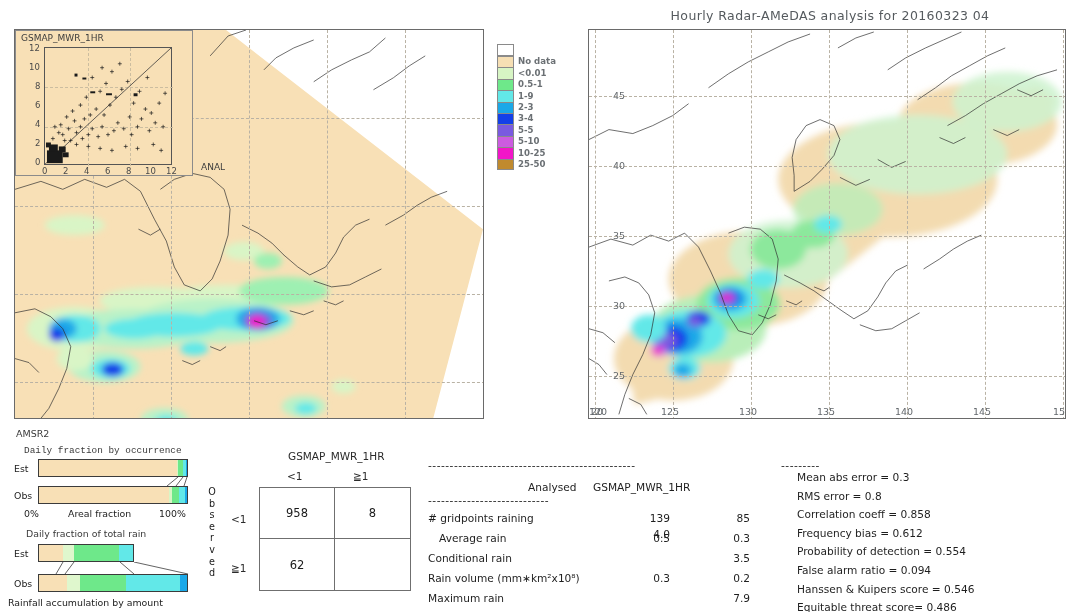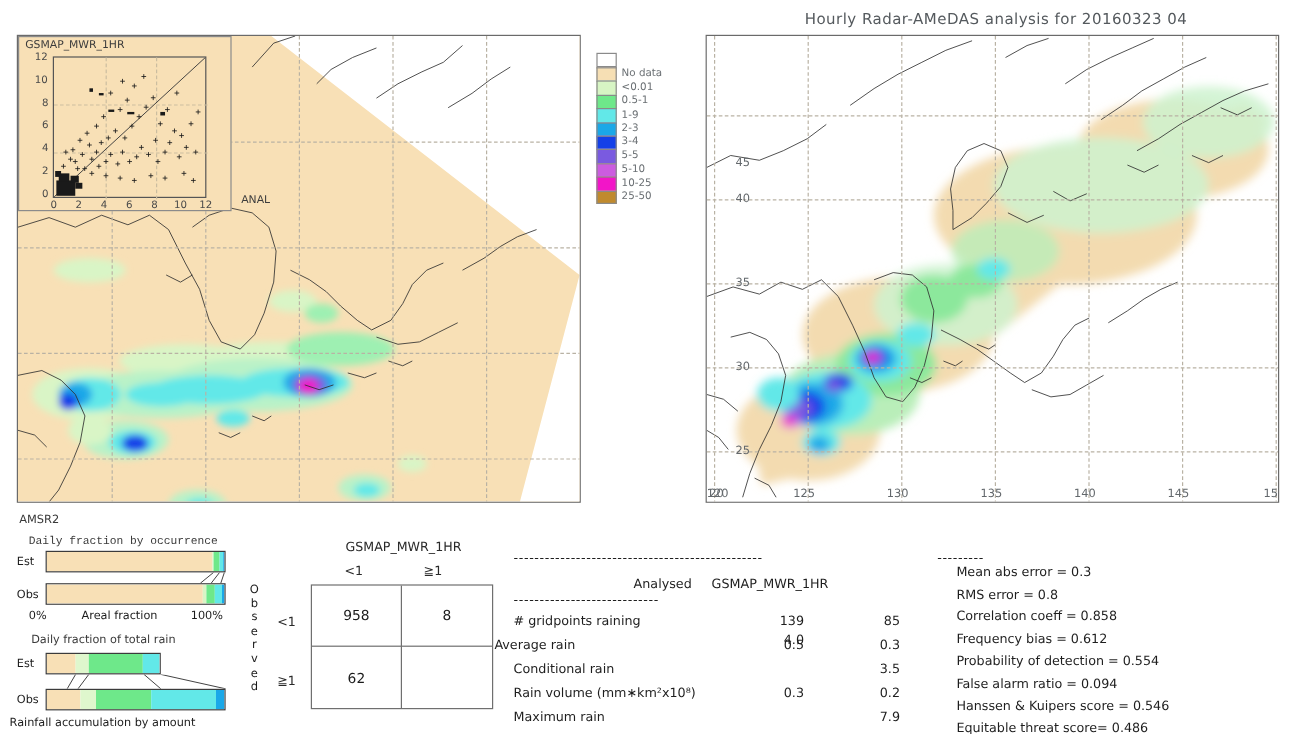--- a/index.html
+++ b/index.html
@@ -218,21 +218,21 @@
       <div class="ins-tick" style="left:89px;top:135px;">6</div>
       <div class="ins-tick" style="left:110px;top:135px;">8</div>
       <div class="ins-tick" style="left:129px;top:135px;">10</div>
       <div class="ins-tick" style="left:150px;top:135px;">12</div>
     </div>
     <div class="ins-lbl" style="left:186px;top:132px;color:#3c3c3c;">ANAL</div>
   </div>
 
   <div class="corner" style="left:16px;top:428px;">AMSR2</div>
 
-  <div id="colorbar" style="left:497px;top:44px;">
+  <div id="colorbar" style="left:497px;top:44px;font-weight:bold;">
     <div style="width:17px;height:12px;border:1px solid #8a8a8a;background:#ffffff;"></div>
     <div id="cb-rows">
         <div class="cb-row">
           <div class="cb-sw" style="background: rgb(246, 223, 180);"></div>
           <div class="cb-lb">No data</div>
         </div>
         <div class="cb-row">
           <div class="cb-sw" style="background: rgb(215, 245, 196);"></div>
           <div class="cb-lb">&lt;0.01</div>
         </div>
@@ -360,21 +360,21 @@
     <div class="gridline gl-v" style="left:240px;top:0;height:390px;"></div>
     <div class="gridline gl-v" style="left:318px;top:0;height:390px;"></div>
     <div class="gridline gl-v" style="left:396px;top:0;height:390px;"></div>
     <div class="gridline gl-v" style="left:474px;top:0;height:390px;"></div>
     <div class="gridline gl-h" style="top:66px;left:0;width:478px;"></div>
     <div class="gridline gl-h" style="top:136px;left:0;width:478px;"></div>
     <div class="gridline gl-h" style="top:206px;left:0;width:478px;"></div>
     <div class="gridline gl-h" style="top:276px;left:0;width:478px;"></div>
     <div class="gridline gl-h" style="top:346px;left:0;width:478px;"></div>
 
-    <div class="tick" style="left:24px;top:60px;margin-top:40px;">45</div>
+    <div class="tick" style="left:24px;top:60px;">45</div>
     <div class="tick" style="left:24px;top:130px;">40</div>
     <div class="tick" style="left:24px;top:200px;">35</div>
     <div class="tick" style="left:24px;top:270px;">30</div>
     <div class="tick" style="left:24px;top:340px;">25</div>
     <div class="tick" style="left:2px;top:376px;">20</div>
 
     <div class="tick" style="left:0px;top:376px;">120</div>
     <div class="tick" style="left:72px;top:376px;">125</div>
     <div class="tick" style="left:150px;top:376px;">130</div>
     <div class="tick" style="left:228px;top:376px;">135</div>
@@ -460,21 +460,21 @@
   </div>
 
   <div class="st-dash" style="left:428px;top:459px;">------------------------------------------------</div>
   <div class="st" style="left:528px;top:481px;">Analysed</div>
   <div class="st" style="left:593px;top:481px;">GSMAP_MWR_1HR</div>
   <div class="st-dash" style="left:428px;top:494px;">----------------------------</div>
   <div id="stats-rows">
       <div class="st" style="left: 428px; top: 512px;"># gridpoints raining</div>
       <div class="num" style="left: 620px; width: 50px; top: 512px;">139</div>
       <div class="num" style="left: 700px; width: 50px; top: 512px;">85</div>
-      <div class="st" style="left: 412px; top: 532px; text-align: right;">Average rain</div>
+      <div class="st" style="left: 439px; top: 532px; text-align: right;">Average rain</div>
       <div class="num" style="left: 620px; width: 50px; top: 532px;">0.5</div>
       <div class="num" style="left: 700px; width: 50px; top: 532px;">0.3</div>
       <div class="st" style="left: 428px; top: 552px;">Conditional rain</div>
       <div class="num" style="left: 620px; width: 50px; top: 528px;">4.0</div>
       <div class="num" style="left: 700px; width: 50px; top: 552px;">3.5</div>
       <div class="st" style="left: 428px; top: 572px;">Rain volume (mm∗km²x10⁸)</div>
       <div class="num" style="left: 620px; width: 50px; top: 572px;">0.3</div>
       <div class="num" style="left: 700px; width: 50px; top: 572px;">0.2</div>
       <div class="st" style="left: 428px; top: 592px;">Maximum rain</div>
       <div class="num" style="left: 620px; width: 50px; top: 592px; margin-top: 48px;">11.8</div>

